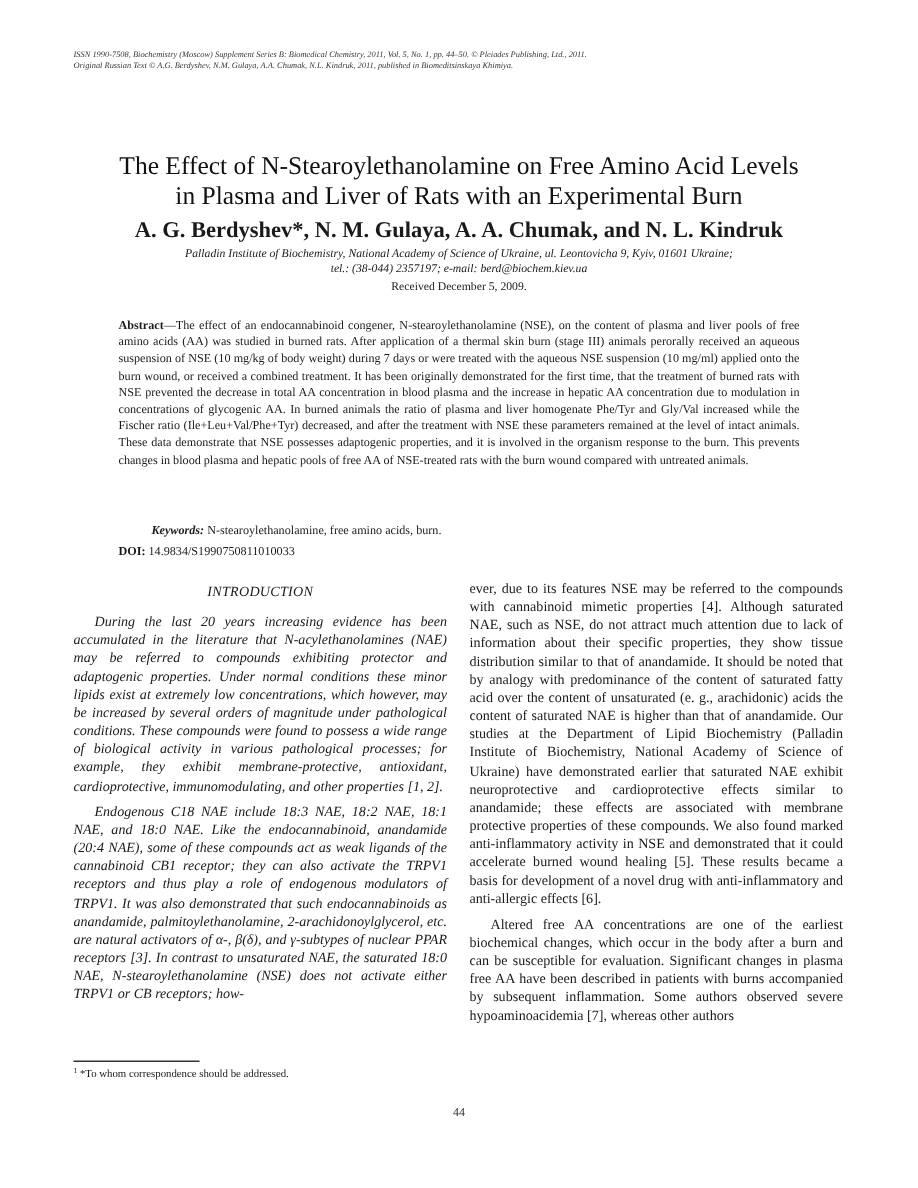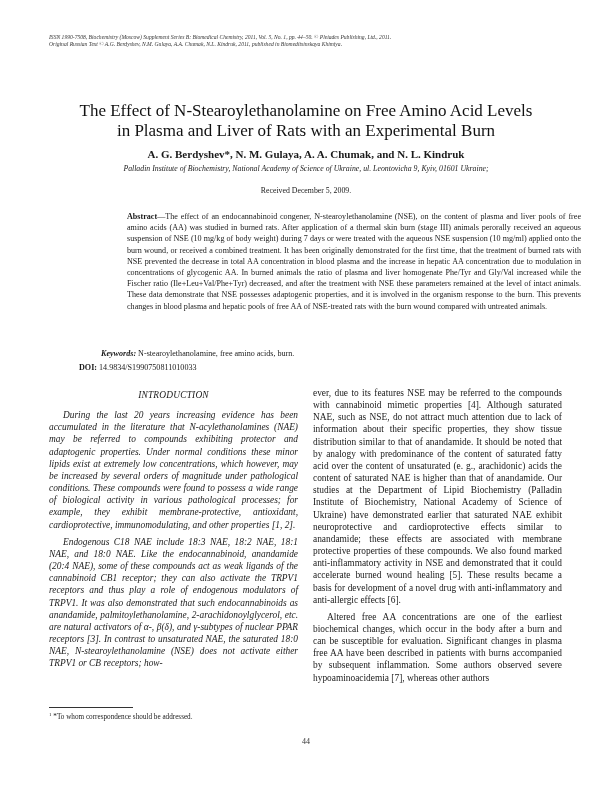--- a/index.html
+++ b/index.html
@@ -3,27 +3,27 @@
 <meta charset="utf-8">
 <style>
   html, body { margin: 0; padding: 0; background: #ffffff; }
   body { width: 612px; height: 792px; position: relative; overflow: hidden;
          font-family: "Liberation Serif", "DejaVu Serif", serif; color: #1a1a1a; }
   .running-head { position: absolute; left: 49px; top: 34px; width: 520px;
                   font-size: 5.6px; line-height: 7.2px; font-style: italic; color: #333; white-space: nowrap; }
   .title { position: absolute; left: 20px; width: 572px; top: 101px; text-align: center;
            font-weight: normal; font-size: 17px; line-height: 20px; color: #111; }
   .authors { position: absolute; left: 20px; width: 572px; top: 148px; text-align: center;
-             font-weight: bold; font-size: 11px; line-height: 13px; }
+             font-weight: bold; font-size: 15px; line-height: 13px; }
   .affil { position: absolute; left: 40px; width: 532px; top: 164px; text-align: center;
            font-style: italic; font-size: 7.8px; line-height: 10px; }
   .received { position: absolute; left: 20px; width: 572px; top: 186px; text-align: center;
               font-size: 7.8px; line-height: 10px; }
   .abstract { position: absolute; left: 79px; width: 454px; top: 211px;
-              font-size: 8.1px; line-height: 11.2px; text-align: justify; margin-left: 48px; }
+              font-size: 8.1px; line-height: 11.2px; text-align: justify; }
   .abstract b { font-weight: bold; }
   .keywords { position: absolute; left: 79px; width: 454px; top: 348px; font-size: 8.1px; line-height: 11px; }
   .keywords i { font-weight: bold; margin-left: 22px; }
   .doi { position: absolute; left: 79px; width: 454px; top: 362px; font-size: 8.1px; line-height: 11px; }
   .col { position: absolute; top: 389px; width: 249px; font-size: 9.4px; line-height: 12.15px; text-align: justify;
          hyphens: manual; }
   .col-left { left: 49px; font-style: italic; }
   .col-right { left: 313px; top: 387px; }
   .section-heading { text-align: center; font-size: 9.4px; letter-spacing: 0.2px; margin: 0 0 8px 0; }
   .para { margin: 0 0 5px 0; text-indent: 14px; }
@@ -43,20 +43,21 @@
 
 <div class="title">
   <div>The Effect of N-Stearoylethanolamine on Free Amino Acid Levels</div>
   <div>in Plasma and Liver of Rats with an Experimental Burn</div>
 </div>
 
 <div class="authors">A. G. Berdyshev*, N. M. Gulaya, A. A. Chumak, and N. L. Kindruk</div>
 
 <div class="affil">
   <div>Palladin Institute of Biochemistry, National Academy of Science of Ukraine, ul. Leontovicha 9, Kyiv, 01601 Ukraine;</div>
+  <div>tel.: (38-044) 2357197; e-mail: berd@biochem.kiev.ua</div>
 </div>
 
 <div class="received">Received December 5, 2009.</div>
 
 <div class="abstract"><b>Abstract</b><span>—The effect of an endocannabinoid congener, N-stearoylethanolamine (NSE), on the content of plasma and liver pools of free amino acids (AA) was studied in burned rats. After application of a thermal skin burn (stage III) animals perorally received an aqueous suspension of NSE (10 mg/kg of body weight) during 7 days or were treated with the aqueous NSE suspension (10 mg/ml) applied onto the burn wound, or received a combined treatment. It has been originally demonstrated for the first time, that the treatment of burned rats with NSE prevented the decrease in total AA concentration in blood plasma and the increase in hepatic AA concentration due to modulation in concentrations of glycogenic AA. In burned animals the ratio of plasma and liver homogenate Phe/Tyr and Gly/Val increased while the Fischer ratio (Ile+Leu+Val/Phe+Tyr) decreased, and after the treatment with NSE these parameters remained at the level of intact animals. These data demonstrate that NSE possesses adaptogenic properties, and it is involved in the organism response to the burn. This prevents changes in blood plasma and hepatic pools of free AA of NSE-treated rats with the burn wound compared with untreated animals.</span></div>
 
 <div class="keywords"><i>Keywords:</i><span> N-stearoylethanolamine, free amino acids, burn.</span></div>
 
 <div class="doi"><b>DOI:</b><span> 14.9834/S1990750811010033</span></div>
 

